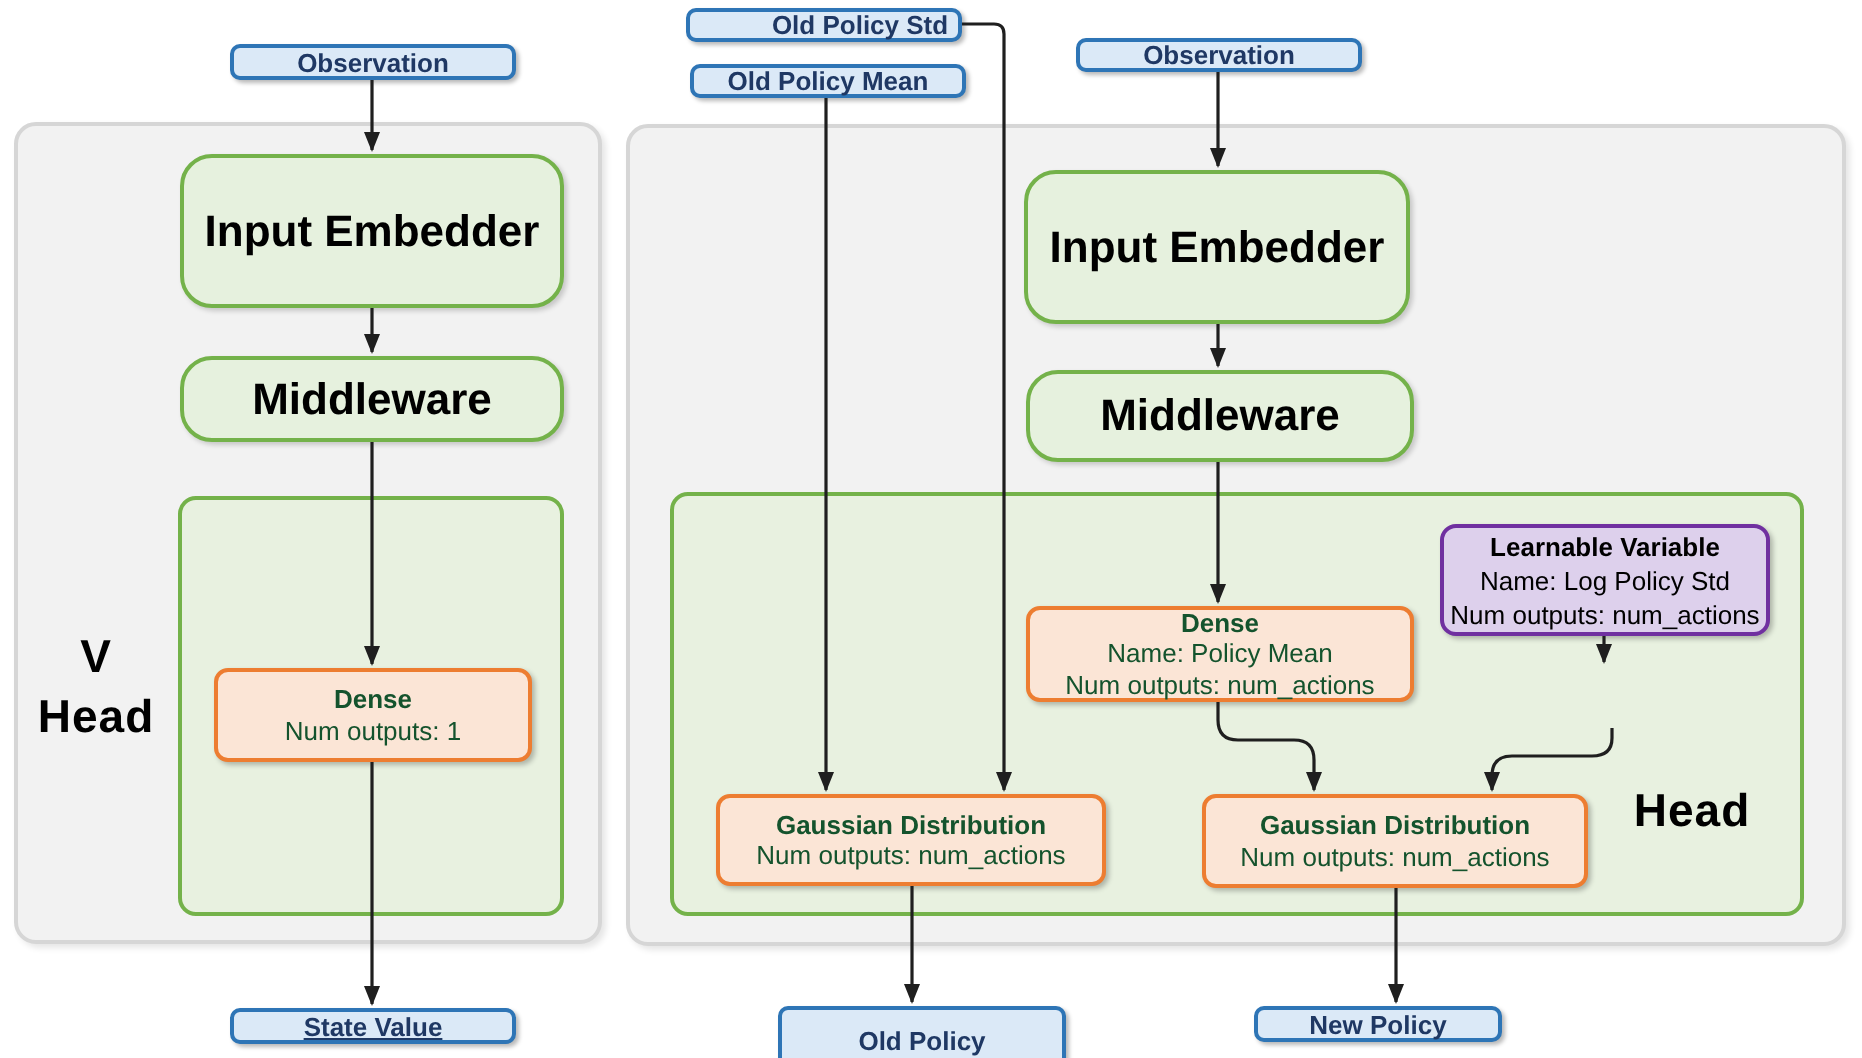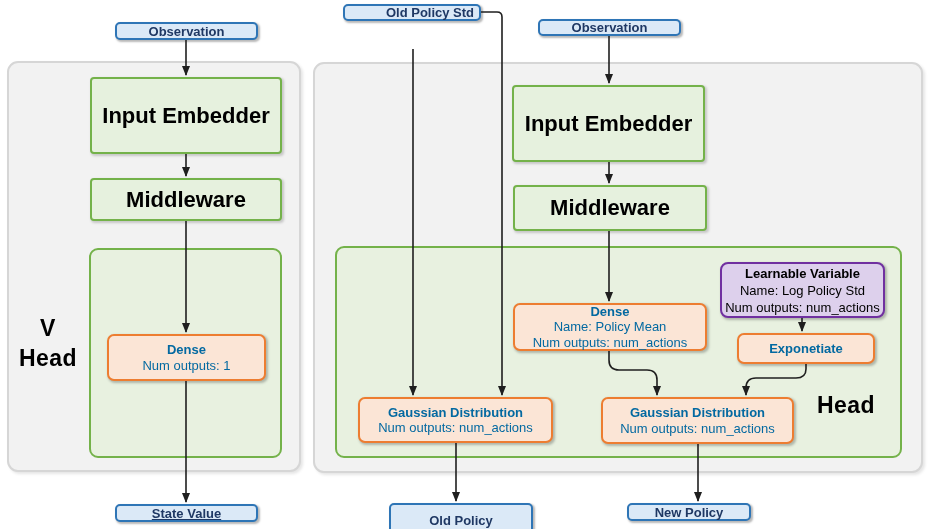--- a/index.html
+++ b/index.html
@@ -19,26 +19,26 @@
     position:absolute; display:flex; flex-direction:column;
     align-items:center; justify-content:center; text-align:center;
   }
   .blue {
     background:var(--blue-fill); border:2px solid var(--blue-border);
     border-radius:5px; color:var(--blue-text); font-weight:bold; font-size:13px;
     box-shadow:1.5px 1.5px 2px rgba(0,0,0,0.28);
   }
   .green {
     background:var(--green-fill); border:2.5px solid var(--green-border);
-    border-radius:4px; color:#000; font-weight:bold; font-size:22px;
+    border-radius:16px; color:#000; font-weight:bold; font-size:22px;
     box-shadow:1.5px 1.5px 2.5px rgba(0,0,0,0.18);
   }
   .orange {
     background:var(--orange-fill); border:2.5px solid var(--orange-border);
-    border-radius:7px; color:#0369a1; font-size:13px; line-height:15.5px;
+    border-radius:7px; color:#14532d; font-size:13px; line-height:15.5px;
     box-shadow:1.5px 1.5px 2.5px rgba(0,0,0,0.25);
   }
   .purple {
     background:var(--purple-fill); border:2.5px solid var(--purple-border);
     border-radius:8px; color:#000; font-size:13px; line-height:17px;
     box-shadow:1.5px 1.5px 2.5px rgba(0,0,0,0.25);
   }
   .title { font-weight:bold; }
   .head-label {
     position:absolute; text-align:center; font-weight:bold; color:#000;
@@ -78,42 +78,40 @@
   <div class="panel" style="left:313px; top:62px; width:610px; height:411px;"></div>
 
   <div class="container-green" style="left:335px; top:246px; width:567px; height:212px;"></div>
 
   <div class="head-label" style="left:798px; top:390px; width:96px;">
     <div>Head</div>
   </div>
 
   <div class="box blue" style="left:343px; top:4px; width:138px; height:17px;padding-left:36px;">Old Policy Std</div>
 
+  <div class="box blue" style="left:345px; top:32px; width:138px; height:17px;">Old Policy Mean</div>
 
   <div class="box blue" style="left:538px; top:19px; width:143px; height:17px;">Observation</div>
 
   <div class="box green" style="left:512px; top:85px; width:193px; height:77px;">Input Embedder</div>
 
   <div class="box green" style="left:513px; top:185px; width:194px; height:46px;">Middleware</div>
 
   <div class="box orange" style="left:513px; top:303px; width:194px; height:48px;">
     <div class="title">Dense</div>
     <div>Name: Policy Mean</div>
     <div>Num outputs: num_actions</div>
   </div>
 
   <div class="box purple" style="left:720px; top:262px; width:165px; height:56px;text-align:right;">
     <div class="title">Learnable Variable</div>
     <div>Name: Log Policy Std</div>
     <div>Num outputs: num_actions</div>
   </div>
 
-  <div class="box orange" style="left:737px; top:333px; width:138px; height:31px;">
-    <div class="title">Exponetiate</div>
-  </div>
 
   <div class="box orange" style="left:358px; top:397px; width:195px; height:46px;">
     <div class="title">Gaussian Distribution</div>
     <div>Num outputs: num_actions</div>
   </div>
 
   <div class="box orange" style="left:601px; top:397px; width:193px; height:47px;">
     <div class="title">Gaussian Distribution</div>
     <div>Num outputs: num_actions</div>
   </div>

